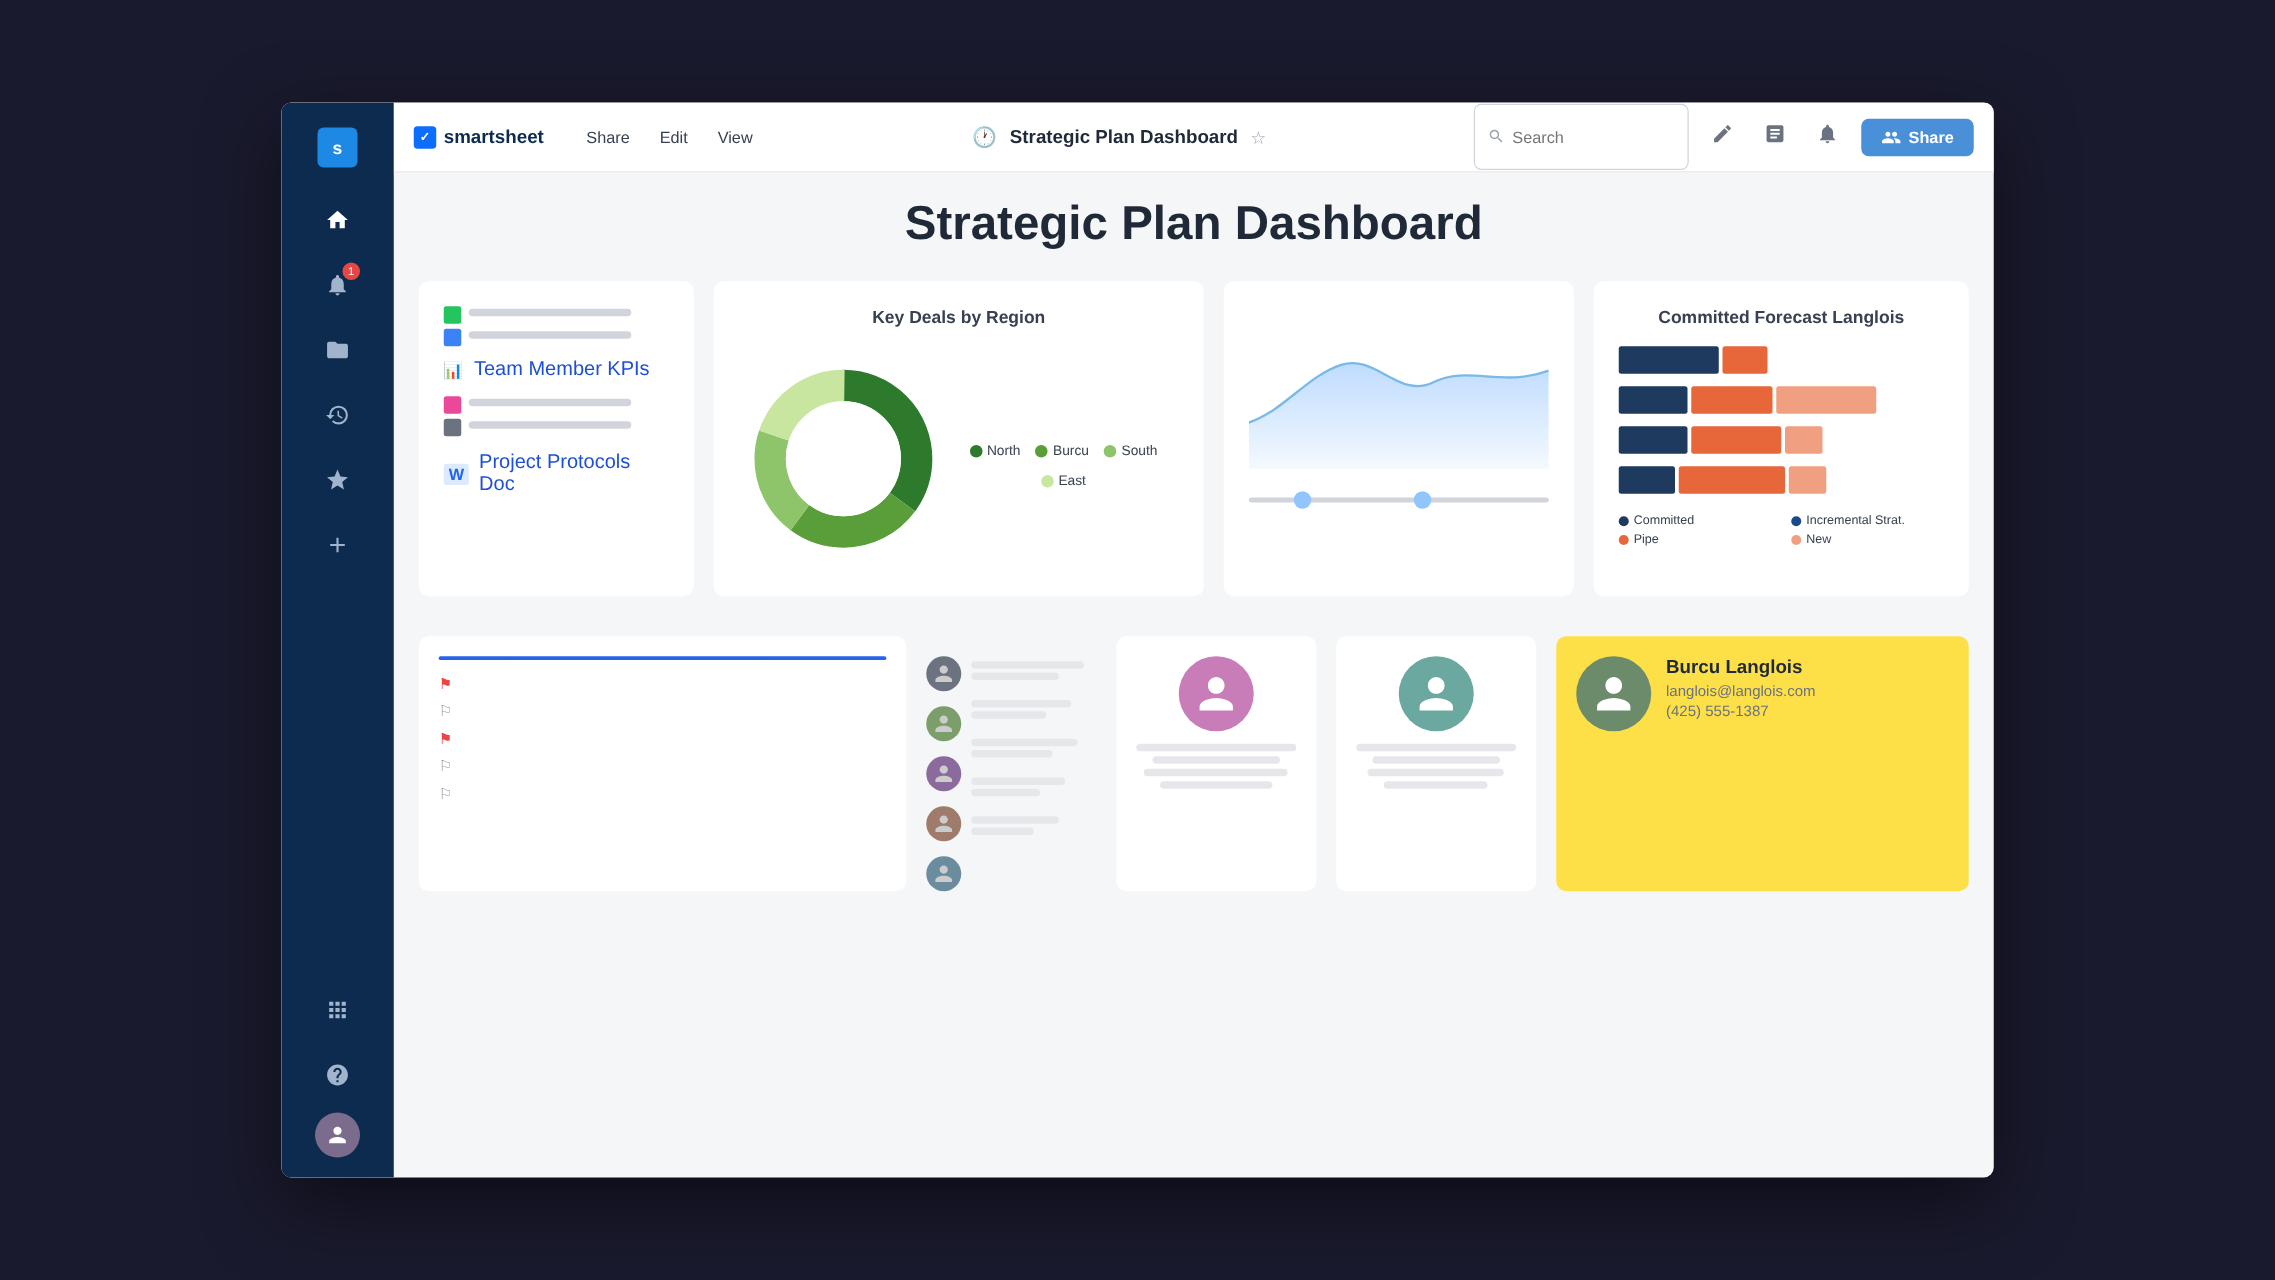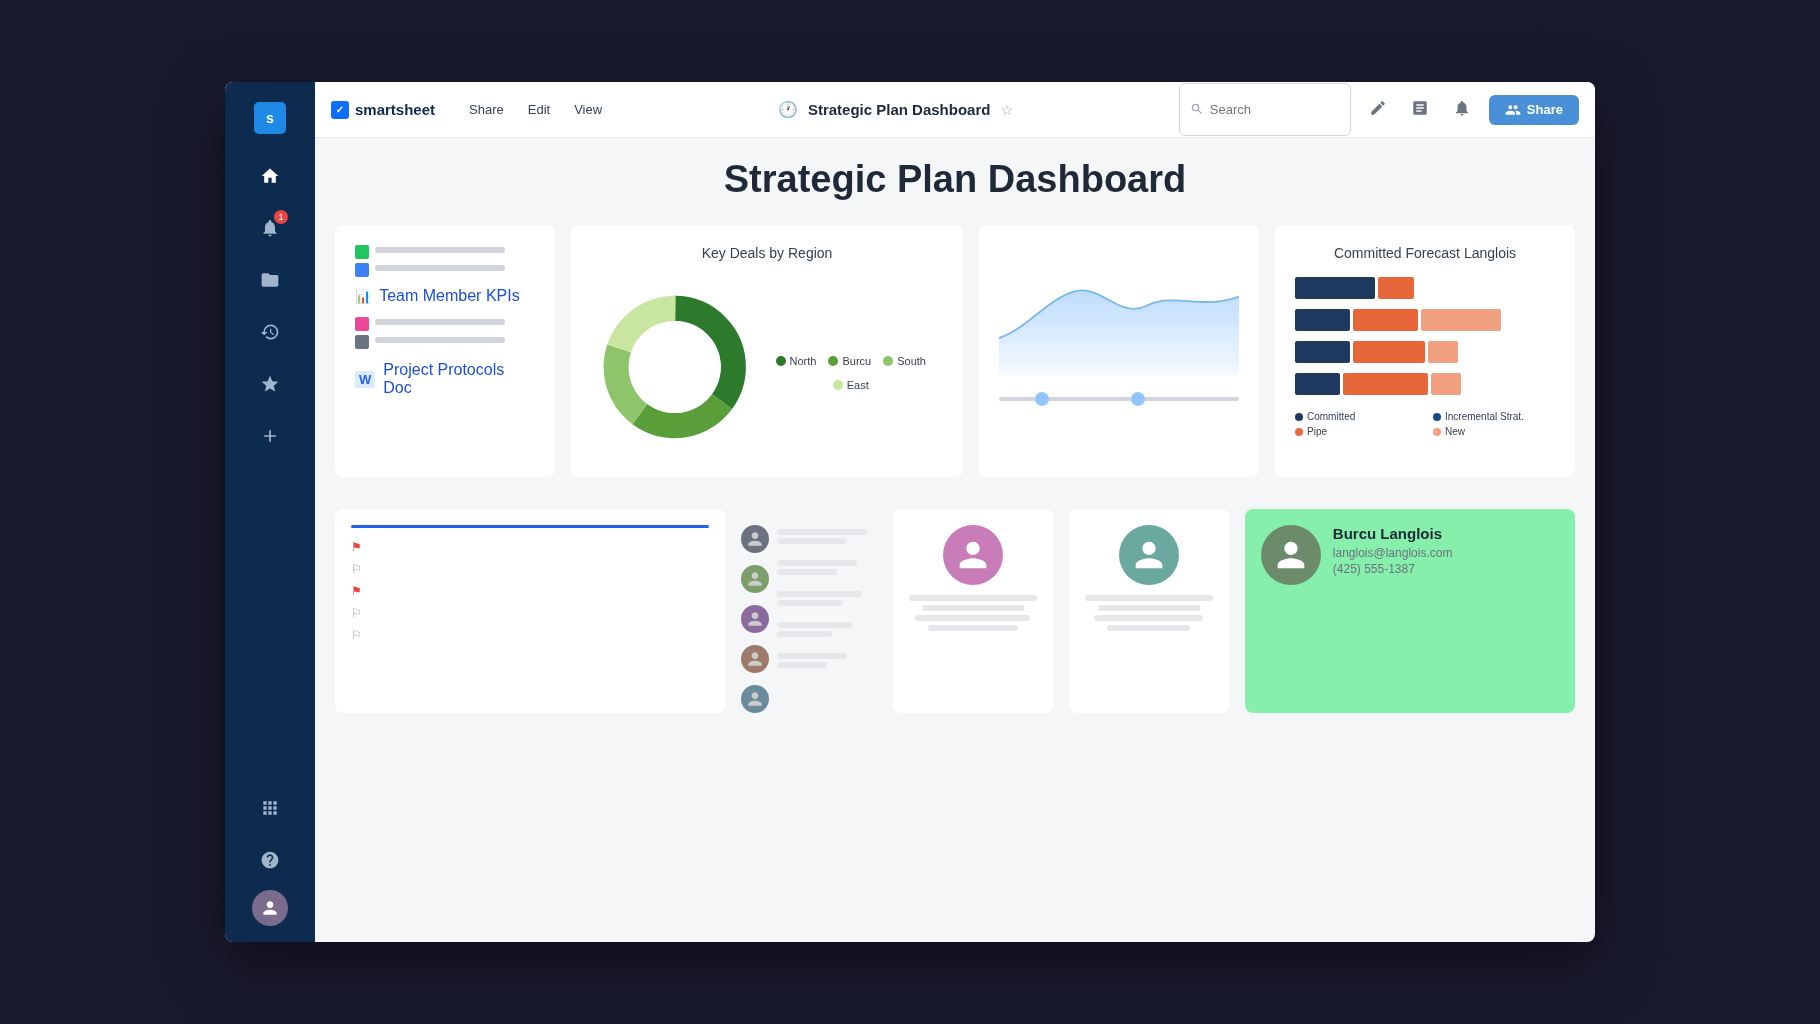--- a/index.html
+++ b/index.html
@@ -44,21 +44,21 @@
     
     
     .file-panel { background: white; border-radius: 8px; padding: 20px; width: 220px; flex-shrink: 0; }
     .file-item { display: flex; align-items: center; gap: 8px; margin-bottom: 12px; cursor: pointer; }
     .file-label { font-size: 16px; color: #1d4ed8; font-weight: 500; }
     .file-bar-container { margin-bottom: 6px; }
     .file-bar { height: 6px; background: #d1d5db; border-radius: 3px; margin-bottom: 4px; }
     
     
     .chart-card { background: white; border-radius: 8px; padding: 20px; flex: 1; }
-    .chart-title { text-align: center; font-size: 14px; font-weight: 400; color: #374151; margin-bottom: 16px; }
+    .chart-title { text-align: center; font-size: 14px; font-weight: 700; color: #374151; margin-bottom: 16px; }
     
     
     .donut-container { display: flex; align-items: center; }
     .donut-svg { width: 180px; height: 180px; }
     .donut-legend { display: flex; gap: 12px; margin-top: 12px; flex-wrap: wrap; justify-content: center; }
     .legend-item { display: flex; align-items: center; gap: 4px; font-size: 11px; color: #374151; }
     .legend-dot { width: 10px; height: 10px; border-radius: 50%; }
     
     
     .area-chart-container { width: 100%; height: 160px; position: relative; }
@@ -79,21 +79,21 @@
     
     .bottom-row { display: flex; gap: 16px; }
     .task-panel { background: white; border-radius: 8px; padding: 16px; flex: 1; min-height: 180px; }
     .task-row { display: flex; align-items: center; gap: 8px; margin-bottom: 8px; }
     .task-bar { height: 6px; background: #e5e7eb; border-radius: 3px; flex: 1; }
     
     
     .person-card { background: white; border-radius: 8px; padding: 16px; display: flex; flex-direction: column; align-items: center; width: 160px; }
     
     
-    .contact-card { background: #86efac; border-radius: 8px; padding: 16px; flex: 1; display: flex; gap: 12px; align-items: flex-start; }
+    .contact-card { background: #fde047; border-radius: 8px; padding: 16px; flex: 1; display: flex; gap: 12px; align-items: flex-start; }
     .contact-avatar { width: 56px; height: 56px; border-radius: 50%; overflow: hidden; flex-shrink: 0; }
     .contact-info { }
     .contact-name { font-size: 15px; font-weight: 700; color: #1f2937; margin-bottom: 4px; }
     .contact-email { font-size: 12px; color: #6b7280; margin-bottom: 2px; }
     .contact-phone { font-size: 12px; color: #6b7280; }
     
     
     .placeholder-bar { height: 6px; background: #e5e7eb; border-radius: 3px; margin-bottom: 4px; }
   </style>
 </head>

